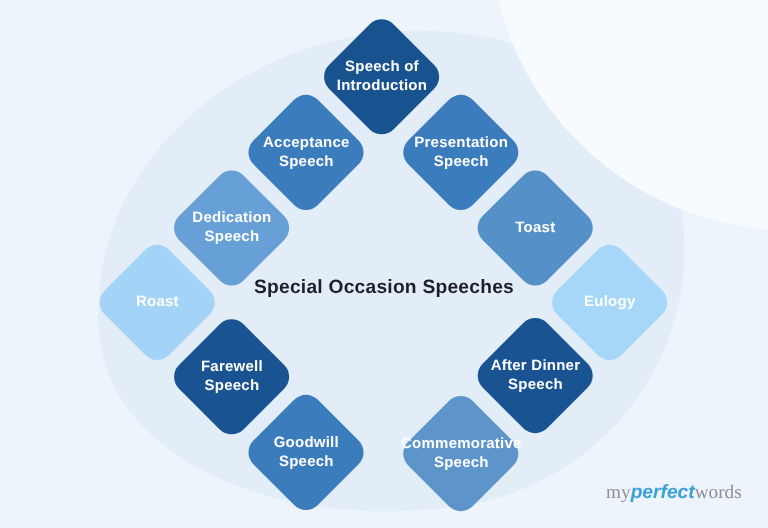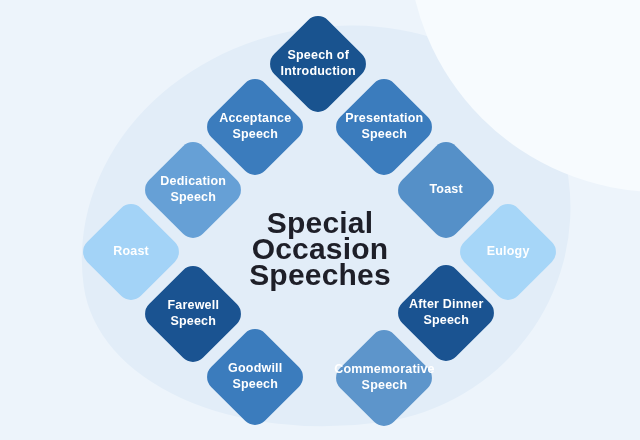--- a/index.html
+++ b/index.html
@@ -43,24 +43,24 @@
     text-align: center;
     color: #ffffff;
     font-size: 12.5px;
     font-weight: 700;
     line-height: 1.25;
     letter-spacing: 0.2px;
   }
 
   .center-title {
     position: absolute;
-    left: 200px; top: 210px;
+    left: 200px; top: 227px;
     width: 240px;
     text-align: center;
-    font-size: 30px;
+    font-size: 16px;
     font-weight: 700;
     line-height: 26px;
     letter-spacing: 0.2px;
   }
 
   .brand-logo {
     position: absolute;
     right: 22px; top: 402px;
     font-size: 16px;
     white-space: nowrap;
@@ -115,14 +115,17 @@
 
   <div class="diamond" style="left: 217px; top: 339px; background: rgb(59, 124, 189);">
     <div class="label">Goodwill Speech</div>
   </div>
   <div class="diamond" style="left: 346px; top: 340px; background: rgb(93, 149, 203);">
     <div class="label">Commemorative Speech</div>
   </div>
 
   <div class="center-title" style="color: rgb(30, 31, 40);">Special Occasion Speeches</div>
 
+  <div class="brand-logo">
+    <span class="serif" style="color: rgb(139, 143, 153);">my</span><span class="accent" style="color: rgb(58, 160, 216);">perfect</span><span class="serif" style="color: rgb(139, 143, 153);">words</span>
+  </div>
 
 </div>
 
 </body></html>

